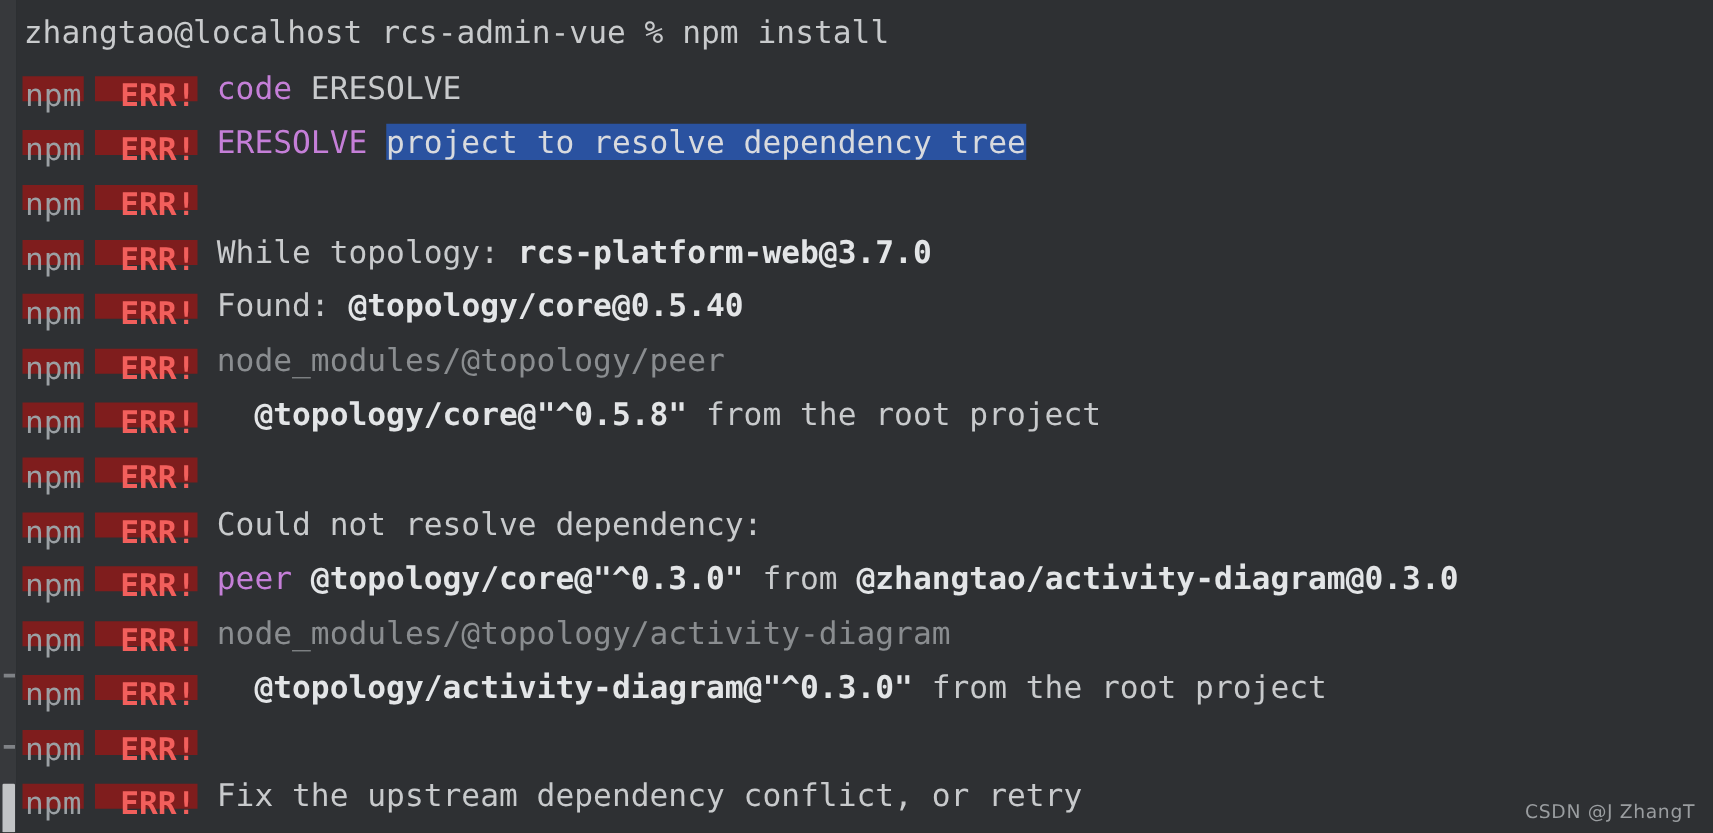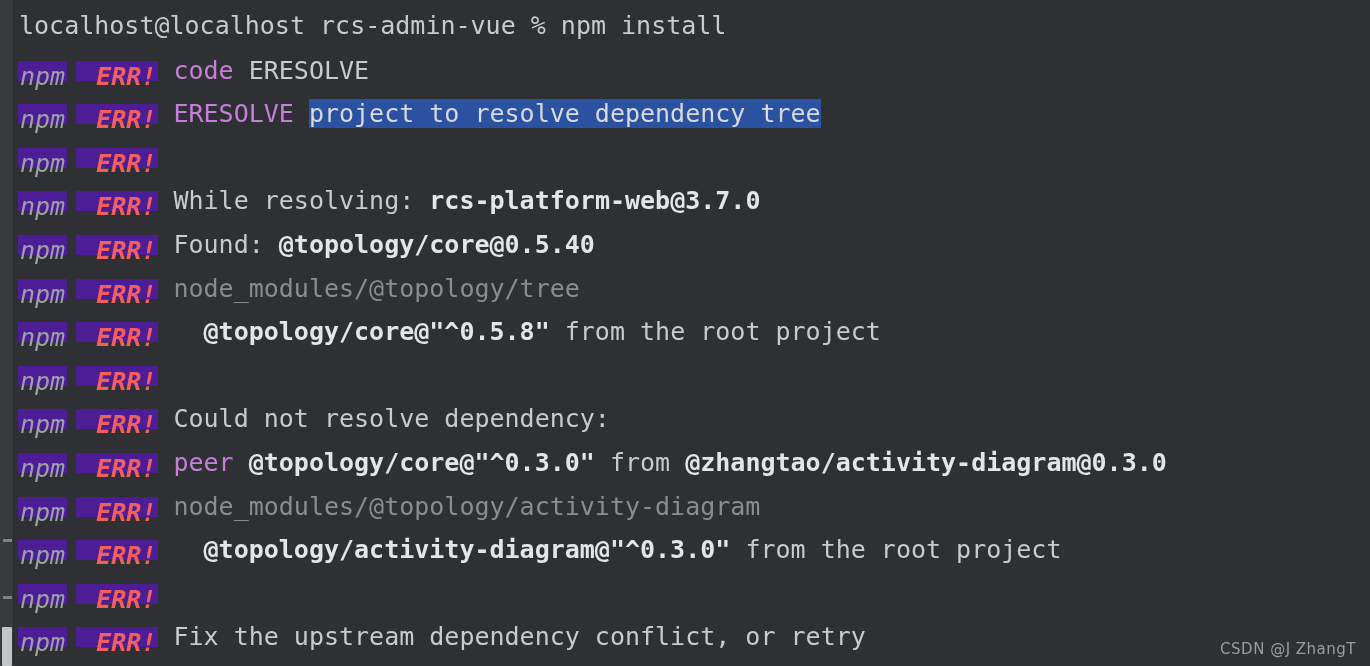--- a/index.html
+++ b/index.html
@@ -73,26 +73,25 @@
     display: block;
   }
 
   .line.prompt {
     padding-left: 5px;
   }
 
   
   .badge {
     display: inline-block;
-    background: #4c1d95;
+    background: #7f1d1d;
     line-height: 32px;
     height: 20px;
     vertical-align: middle;
     padding: 0 2px;
-    font-style: italic;
   }
   .badge-npm {
     color: #9ba0a4;
     margin-left: 4px;
   }
   .badge-err {
     color: #f25f5c;
     margin-left: 9px;
     font-weight: bold;
     padding-left: 20px;
@@ -130,28 +129,28 @@
 
 <div id="terminal">
 
   <div class="gutter">
     <div class="gutter-tick t1"></div>
     <div class="gutter-tick t2"></div>
     <div class="gutter-thumb"></div>
   </div>
 
   <div class="screen">
-    <div class="line prompt">localhost@localhost rcs-admin-vue % npm install</div>
+    <div class="line prompt">zhangtao@localhost rcs-admin-vue % npm install</div>
     <div id="log-lines">
         <div class="line" id="line-code-eresolve"><span class="badge badge-npm">npm</span><span class="badge badge-err">ERR!</span><span class="after-badges"><span class="t-magenta"> code </span><span class="t-normal">ERESOLVE</span></span></div>
         <div class="line" id="line-eresolve-unable"><span class="badge badge-npm">npm</span><span class="badge badge-err">ERR!</span><span class="after-badges"><span class="t-magenta"> ERESOLVE </span><span class="t-sel">project to resolve dependency tree</span></span></div>
         <div class="line" id="line-blank-1"><span class="badge badge-npm">npm</span><span class="badge badge-err">ERR!</span><span class="after-badges"></span></div>
-        <div class="line" id="line-while-resolving"><span class="badge badge-npm">npm</span><span class="badge badge-err">ERR!</span><span class="after-badges"><span class="t-normal"> While resolving: </span><span class="t-bold">rcs-platform-web@3.7.0</span></span></div>
+        <div class="line" id="line-while-resolving"><span class="badge badge-npm">npm</span><span class="badge badge-err">ERR!</span><span class="after-badges"><span class="t-normal"> While topology: </span><span class="t-bold">rcs-platform-web@3.7.0</span></span></div>
         <div class="line" id="line-found"><span class="badge badge-npm">npm</span><span class="badge badge-err">ERR!</span><span class="after-badges"><span class="t-normal"> Found: </span><span class="t-bold">@topology/core@0.5.40</span></span></div>
-        <div class="line" id="line-node-modules-core"><span class="badge badge-npm">npm</span><span class="badge badge-err">ERR!</span><span class="after-badges"><span class="t-dim"> node_modules/@topology/tree</span></span></div>
+        <div class="line" id="line-node-modules-core"><span class="badge badge-npm">npm</span><span class="badge badge-err">ERR!</span><span class="after-badges"><span class="t-dim"> node_modules/@topology/peer</span></span></div>
         <div class="line" id="line-core-root-project"><span class="badge badge-npm">npm</span><span class="badge badge-err">ERR!</span><span class="after-badges"><span class="t-normal">   </span><span class="t-bold">@topology/core@"^0.5.8"</span><span class="t-normal"> from the root project</span></span></div>
         <div class="line" id="line-blank-2"><span class="badge badge-npm">npm</span><span class="badge badge-err">ERR!</span><span class="after-badges"></span></div>
         <div class="line" id="line-could-not-resolve"><span class="badge badge-npm">npm</span><span class="badge badge-err">ERR!</span><span class="after-badges"><span class="t-normal"> Could not resolve dependency:</span></span></div>
         <div class="line" id="line-peer"><span class="badge badge-npm">npm</span><span class="badge badge-err">ERR!</span><span class="after-badges"><span class="t-magenta"> peer </span><span class="t-bold">@topology/core@"^0.3.0"</span><span class="t-normal"> from </span><span class="t-bold">@zhangtao/activity-diagram@0.3.0</span></span></div>
         <div class="line" id="line-node-modules-activity"><span class="badge badge-npm">npm</span><span class="badge badge-err">ERR!</span><span class="after-badges"><span class="t-dim"> node_modules/@topology/activity-diagram</span></span></div>
         <div class="line" id="line-activity-root-project"><span class="badge badge-npm">npm</span><span class="badge badge-err">ERR!</span><span class="after-badges"><span class="t-normal">   </span><span class="t-bold">@topology/activity-diagram@"^0.3.0"</span><span class="t-normal"> from the root project</span></span></div>
         <div class="line" id="line-blank-3"><span class="badge badge-npm">npm</span><span class="badge badge-err">ERR!</span><span class="after-badges"></span></div>
         <div class="line" id="line-fix-upstream"><span class="badge badge-npm">npm</span><span class="badge badge-err">ERR!</span><span class="after-badges"><span class="t-normal"> Fix the upstream dependency conflict, or retry</span></span></div>
       </div>
   </div>

